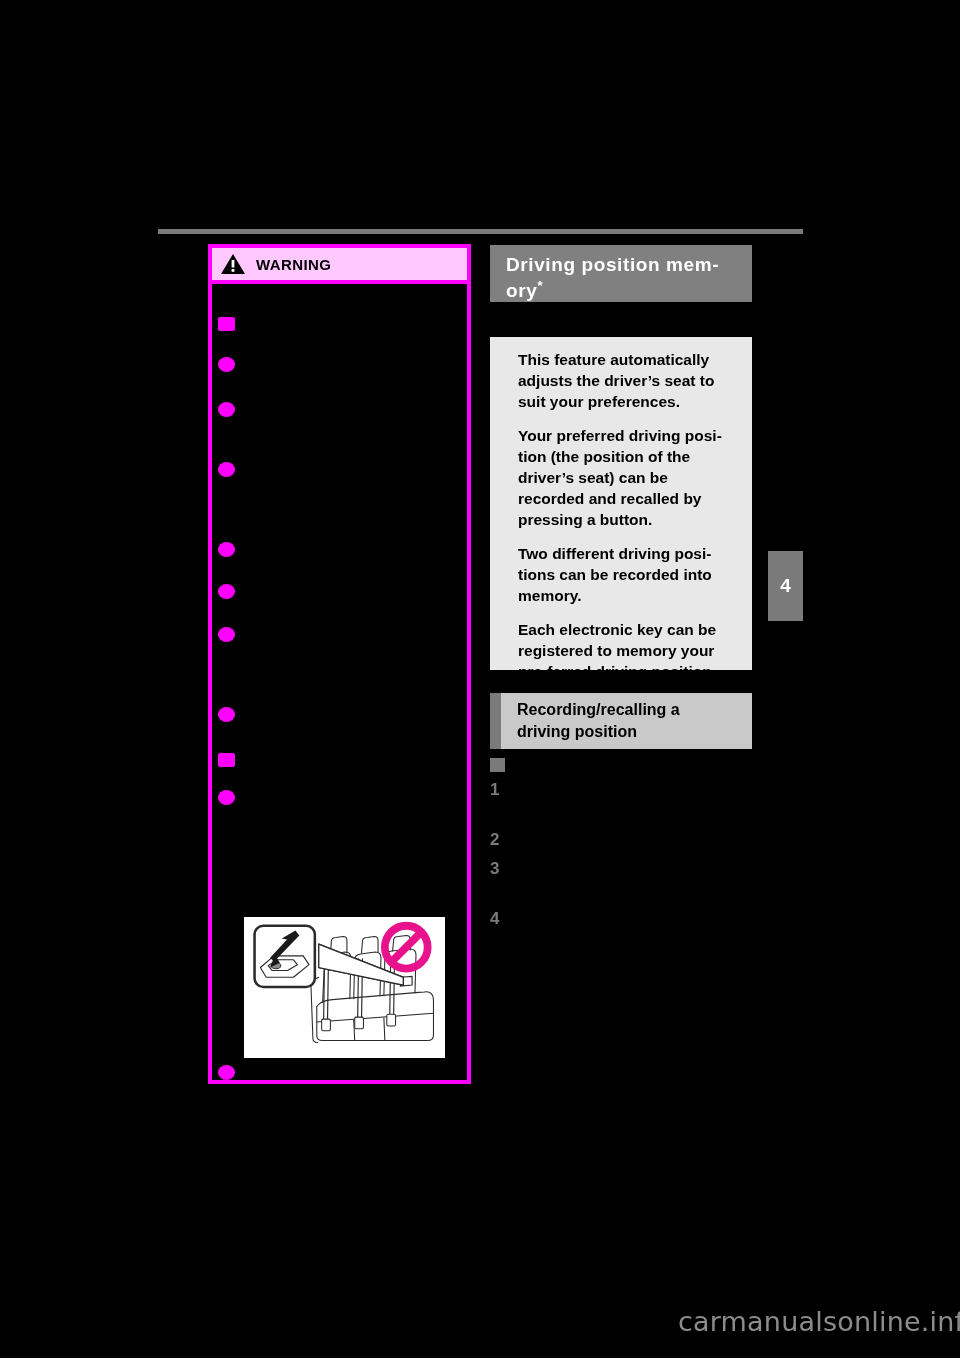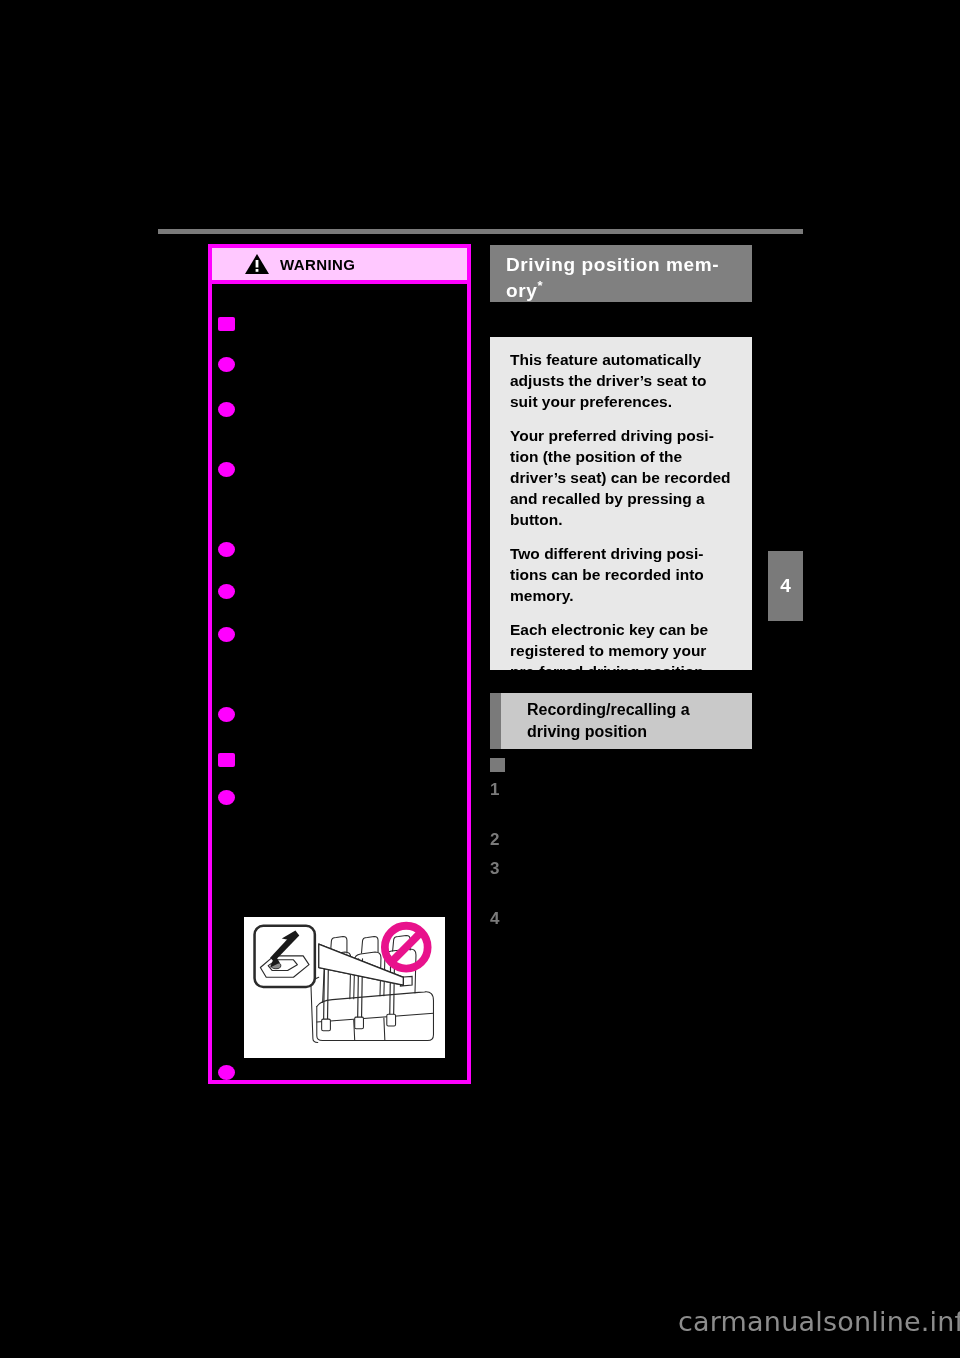--- a/index.html
+++ b/index.html
@@ -61,21 +61,21 @@
     box-sizing: border-box;
     background: #000000;
   }
   .warning-header {
     position: relative;
     height: 32px;
     background: #ffc8ff;
     border-bottom: 4px solid #ff00ff;
     display: flex;
     align-items: center;
-    padding-left: 32px;
+    padding-left: 8px;
   }
   .warn-tri {
     width: 26px;
     height: 22px;
     flex: 0 0 auto;
     margin-right: 10px;
   }
   .warning-title {
     font-size: 15px;
     font-weight: bold;
@@ -141,21 +141,21 @@
   }
 
   .info-box {
     position: absolute;
     left: 490px;
     top: 337px;
     width: 262px;
     height: 333px;
     background: #e8e8e8;
     box-sizing: border-box;
-    padding: 12px 14px 0 20px;
+    padding: 12px 14px 0 28px;
   }
   .info-box p {
     margin: 0 0 13px 0;
     font-size: 15.5px;
     font-weight: bold;
     color: #000000;
     line-height: 21px;
   }
 
   .sub-header {
@@ -169,21 +169,21 @@
     display: flex;
     align-items: center;
   }
   .sub-header-bar {
     width: 11px;
     height: 56px;
     background: #7a7a7a;
     flex: 0 0 auto;
   }
   .sub-header-text {
-    padding-left: 26px;
+    padding-left: 16px;
     font-size: 16px;
     font-weight: bold;
     color: #000000;
     line-height: 22px;
   }
 
   .steps {
     position: absolute;
     left: 490px;
     top: 753px;

